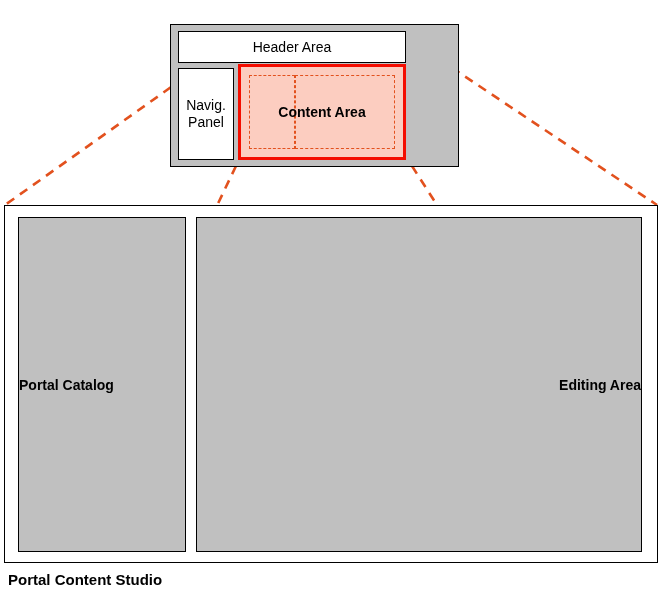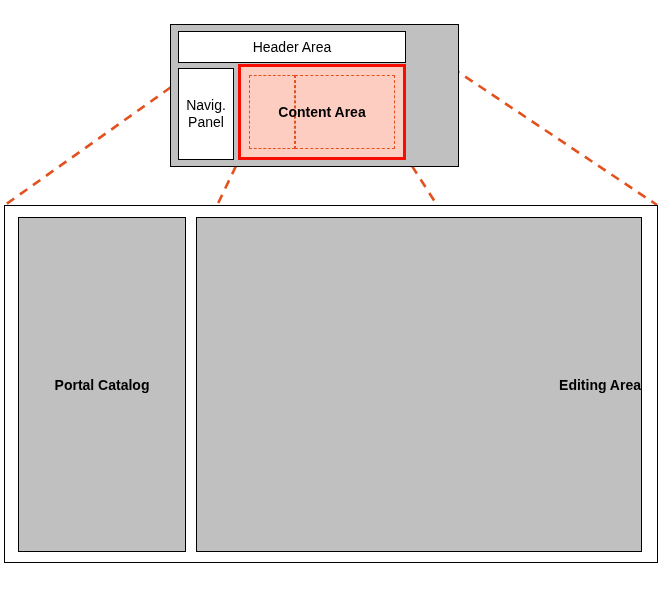--- a/index.html
+++ b/index.html
@@ -149,21 +149,21 @@
     position: absolute;
     left: 13px;
     top: 11px;
     width: 168px;
     height: 335px;
     background: #c0c0c0;
     border: 1px solid #000000;
     box-sizing: border-box;
     display: flex;
     align-items: center;
-    justify-content: center;
+    justify-content: flex-start;
   }
   #editing-area {
     position: absolute;
     left: 191px;
     top: 11px;
     width: 446px;
     height: 335px;
     background: #c0c0c0;
     border: 1px solid #000000;
     box-sizing: border-box;
@@ -217,14 +217,15 @@
     <div id="portal-catalog">
       <span class="panel-label">Portal Catalog</span>
     </div>
 
     <div id="editing-area">
       <span class="panel-label">Editing Area</span>
     </div>
 
   </div>
 
+  <div class="diagram-title" id="title-studio">Portal Content Studio</div>
 
 </div>
 
 </body></html>

